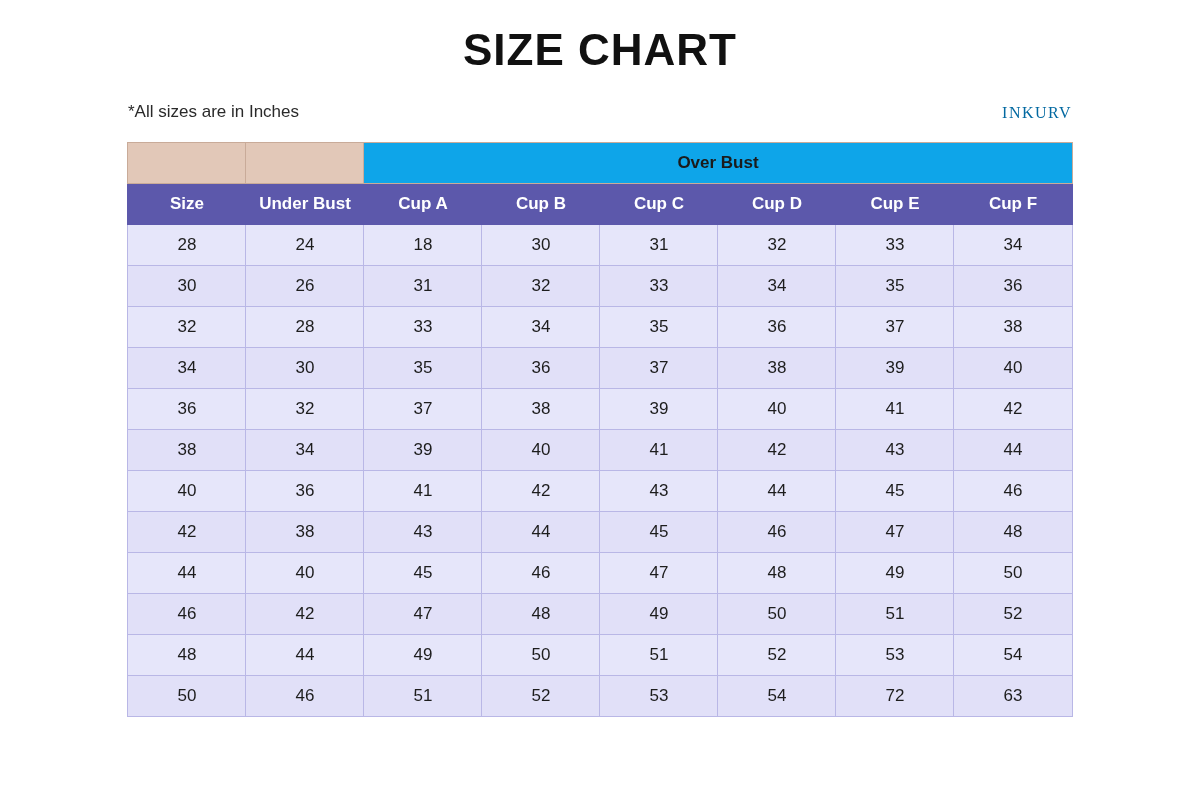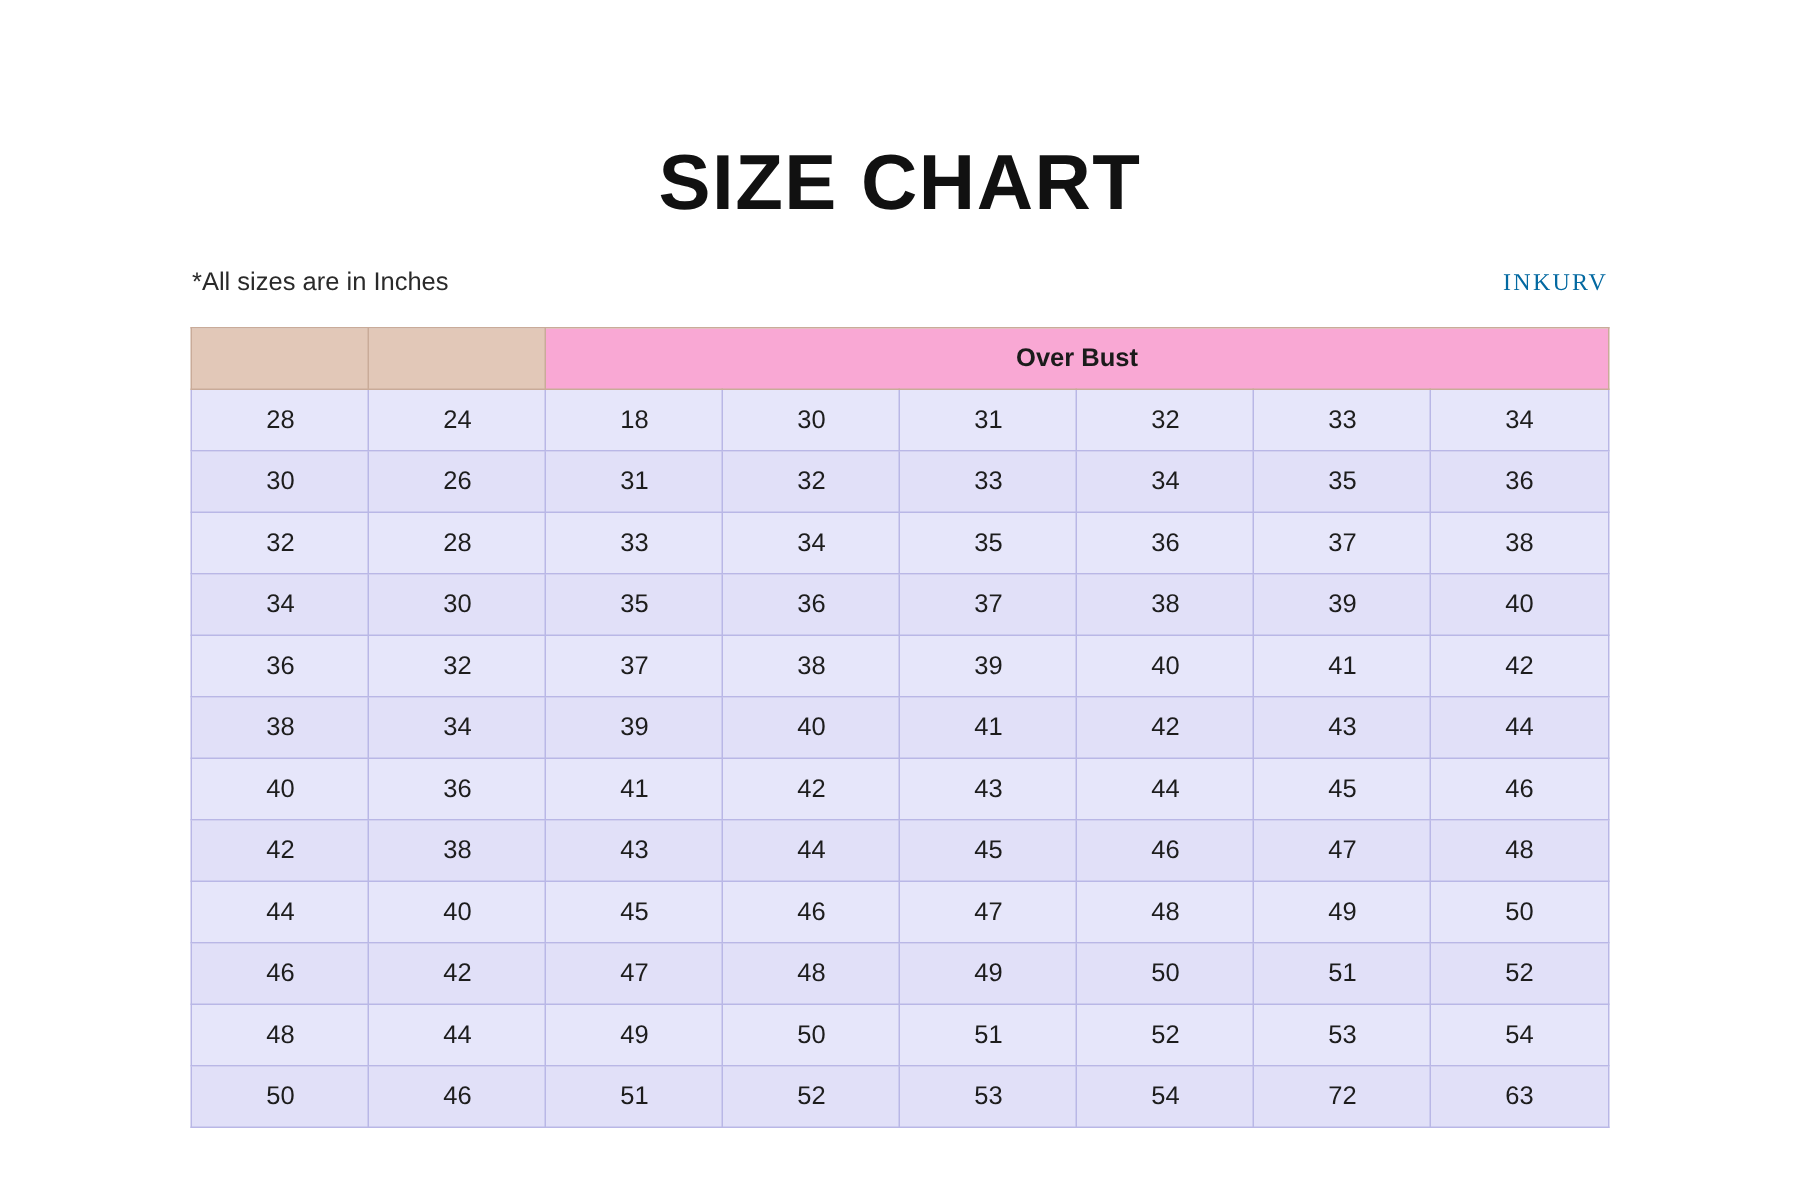--- a/index.html
+++ b/index.html
@@ -17,26 +17,26 @@
   }
   .page {
     width: 1200px;
     height: 800px;
     box-sizing: border-box;
     padding: 0;
     position: relative;
   }
   .title {
     text-align: center;
-    font-size: 52px;
+    font-size: 44px;
     font-weight: bold;
     letter-spacing: 1px;
     color: #111111;
     margin: 0;
-    padding-top: 96px;
+    padding-top: 28px;
     line-height: 1;
   }
   .subrow {
     position: relative;
     width: 944px;
     margin: 30px auto 16px auto;
     height: 24px;
   }
   .note {
     position: absolute;
@@ -70,21 +70,21 @@
     height: 41px;
     padding: 0;
     box-sizing: border-box;
   }
   
   .band-blank {
     background: #e2c8b8;
     border-color: #c9ab99 !important;
   }
   .band-over {
-    background: #f9a8d4;
+    background: #0ea5e9;
     border-color: #c9ab99 !important;
     font-weight: bold;
     font-size: 18px;
     color: #1b1b1b;
   }
   
   .hdr {
     background: #5c58ab;
     color: #ffffff;
     font-weight: bold;
@@ -126,20 +126,30 @@
       <col class="c-cup">
       <col class="c-cup">
       <col class="c-cup">
     </colgroup>
     <thead>
       <tr>
         <td class="band-blank"></td>
         <td class="band-blank"></td>
         <td class="band-over" colspan="6">Over Bust</td>
       </tr>
+      <tr>
+        <th class="hdr">Size</th>
+        <th class="hdr">Under Bust</th>
+        <th class="hdr">Cup A</th>
+        <th class="hdr">Cup B</th>
+        <th class="hdr">Cup C</th>
+        <th class="hdr">Cup D</th>
+        <th class="hdr">Cup E</th>
+        <th class="hdr">Cup F</th>
+      </tr>
     </thead>
     <tbody>
       <tr>
         <td>28</td>
         <td>24</td>
         <td>18</td>
         <td>30</td>
         <td>31</td>
         <td>32</td>
         <td>33</td>

